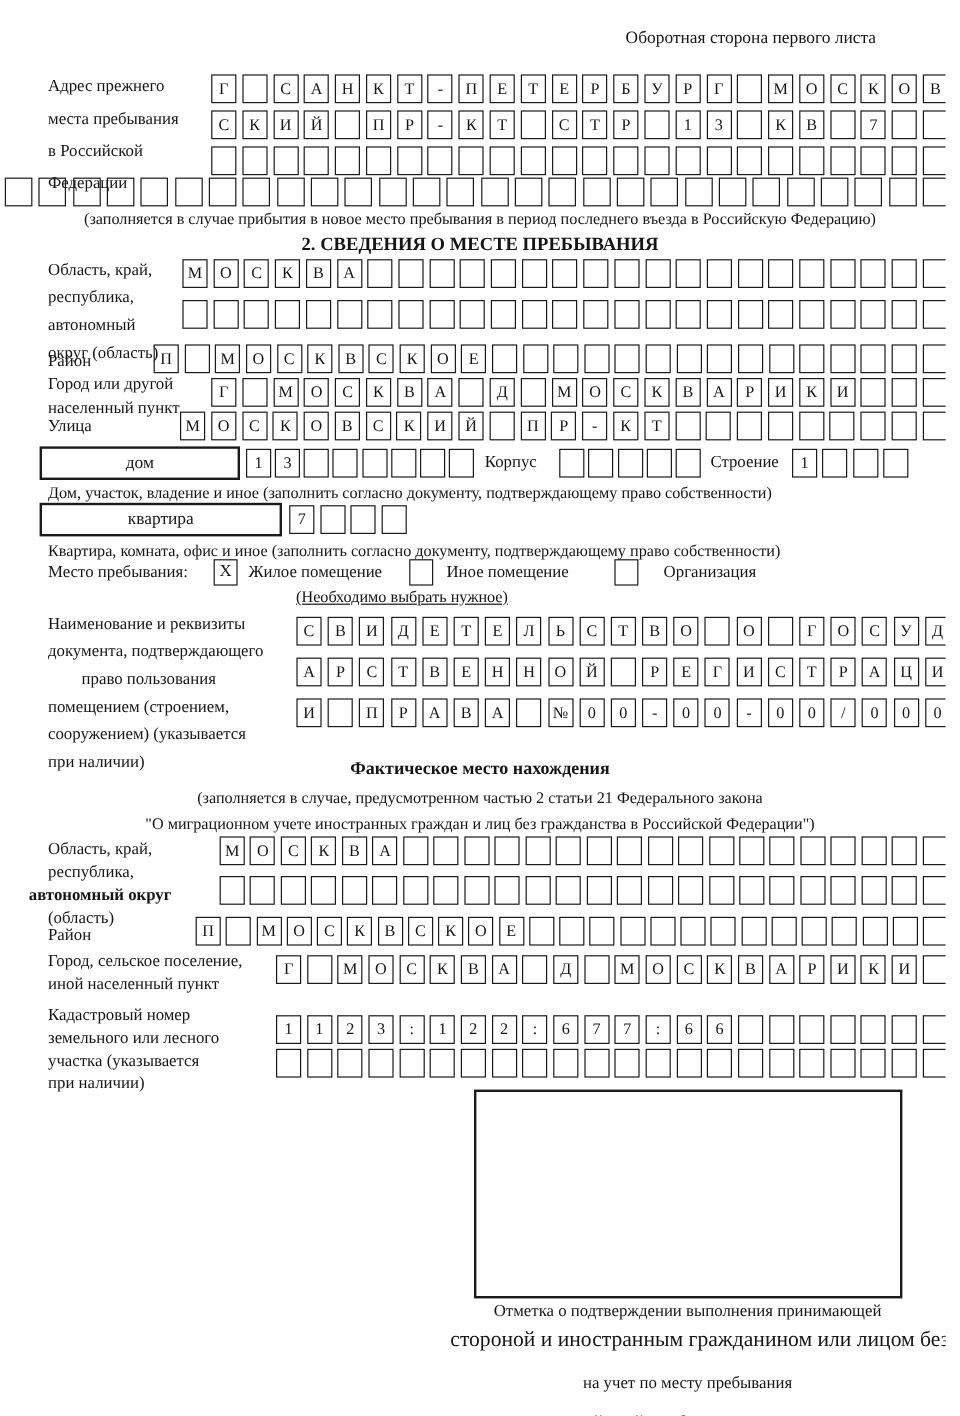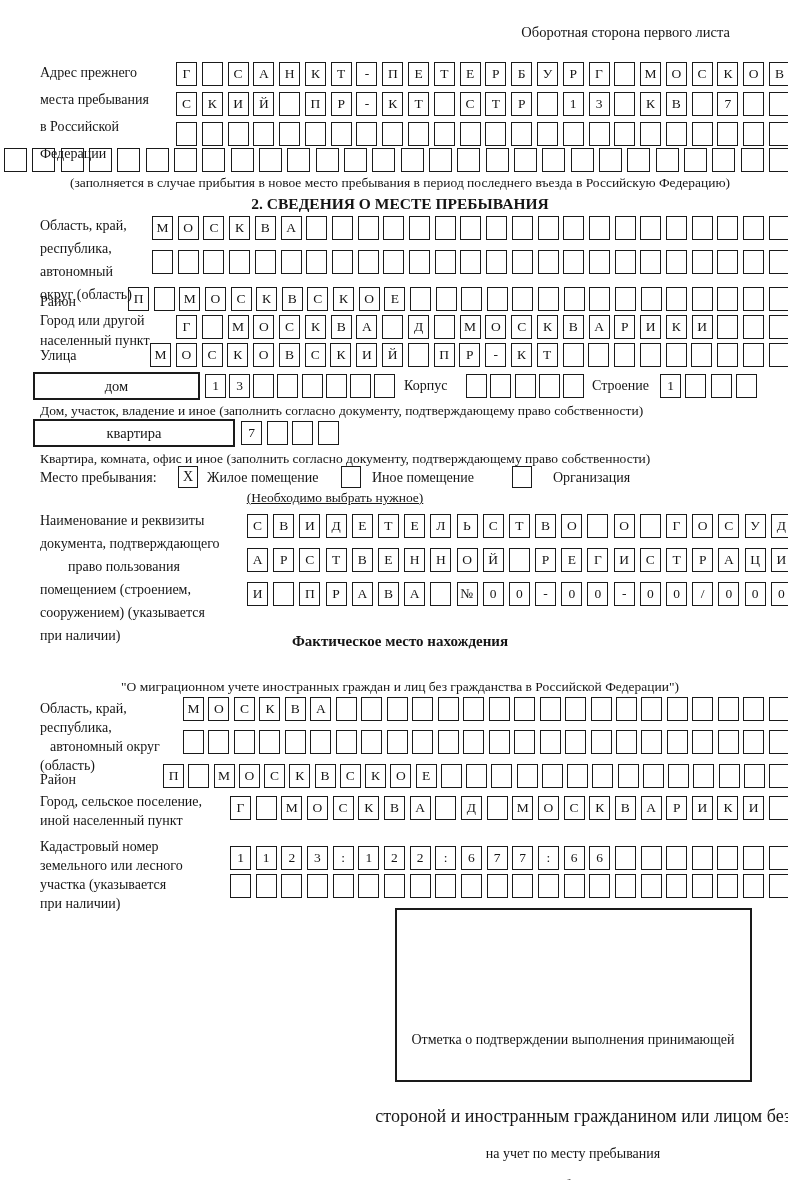--- a/index.html
+++ b/index.html
@@ -405,25 +405,26 @@
       <div class="cell">-</div>
       <div class="cell">0</div>
       <div class="cell">0</div>
       <div class="cell">/</div>
       <div class="cell">0</div>
       <div class="cell">0</div>
       <div class="cell">0</div>
     </div>
 
   <div class="cap center bold" style="left:0;top:633px;width:800px;font-size:15px;">Фактическое место нахождения</div>
+  <div class="cap center" style="left:0;top:657px;width:800px;">(заполняется в случае, предусмотренном частью 2 статьи 21 Федерального закона</div>
   <div class="cap center" style="left:0;top:679px;width:800px;">"О миграционном учете иностранных граждан и лиц без гражданства в Российской Федерации")</div>
 
   <div class="lbl" style="left:40px;top:700px;">Область, край,</div>
   <div class="lbl" style="left:40px;top:719px;">республика,</div>
-  <div class="lbl" style="left:50px;top:738px;">автономный округ</div>
+  <div class="lbl" style="left:24px;top:738px;font-weight:bold;">автономный округ</div>
   <div class="lbl" style="left:40px;top:757px;">(область)</div>
   <div class="cellrow" style="left:183px;top:697px;width:607px;">
       <div class="cell">М</div>
       <div class="cell">О</div>
       <div class="cell">С</div>
       <div class="cell">К</div>
       <div class="cell">В</div>
       <div class="cell">А</div>
       <div class="cell"></div>
       <div class="cell"></div>
@@ -574,18 +575,18 @@
       <div class="cell"></div>
       <div class="cell"></div>
       <div class="cell"></div>
       <div class="cell"></div>
       <div class="cell"></div>
       <div class="cell"></div>
       <div class="cell"></div>
     </div>
 
   <div class="stampbox" style="left:395px;top:908px;width:357px;height:174px;"></div>
-  <div class="cap center" style="left:353px;top:1032px;width:440px;font-size:14px;">Отметка о подтверждении выполнения принимающей</div>
+  <div class="cap center" style="left:353px;top:1086px;width:440px;font-size:14px;">Отметка о подтверждении выполнения принимающей</div>
   <div class="cap center" style="left:351px;top:1106px;width:440px;font-size:18px;text-align:right;">стороной и иностранным гражданином или лицом без</div>
   <div class="cap center" style="left:353px;top:1178px;width:440px;font-size:14px;">гражданства действий, необходимых для его постановки</div>
   <div class="cap center" style="left:353px;top:1146px;width:440px;font-size:14px;">на учет по месту пребывания</div>
 
 </div>
 
 </body></html>

